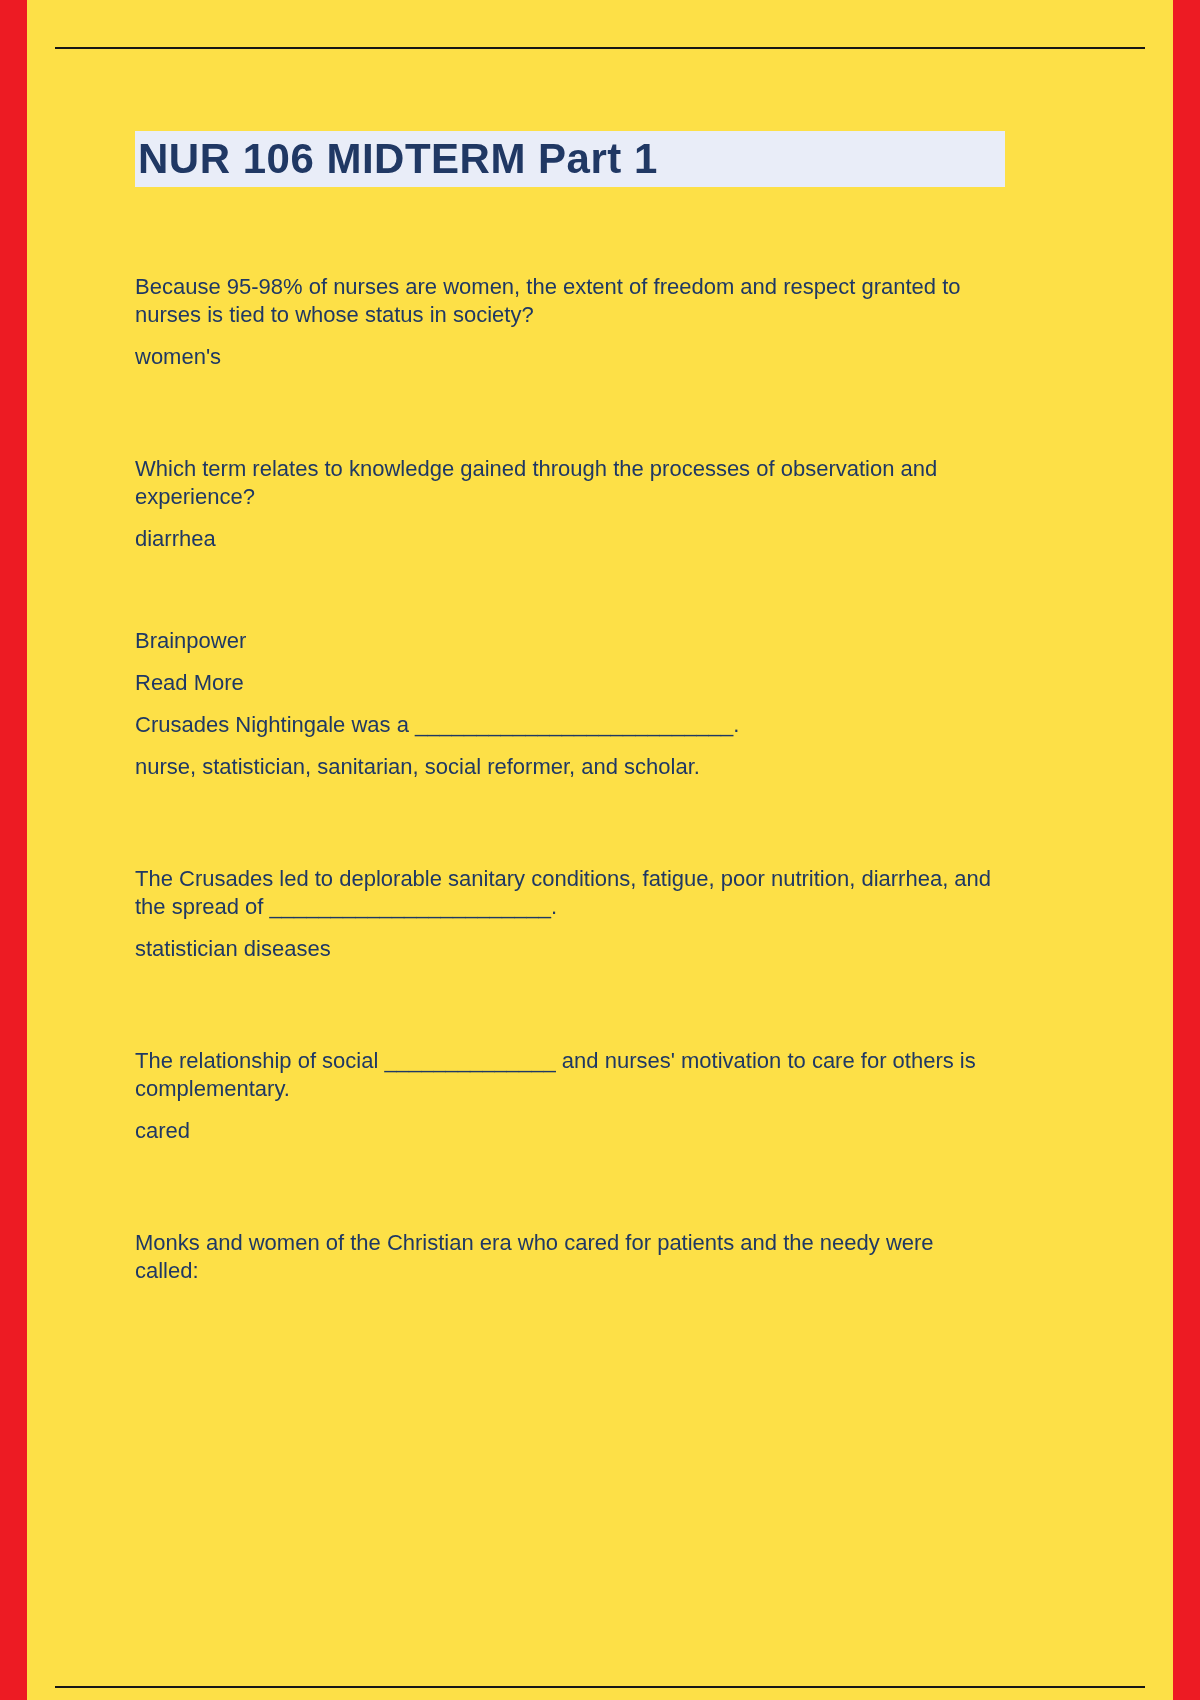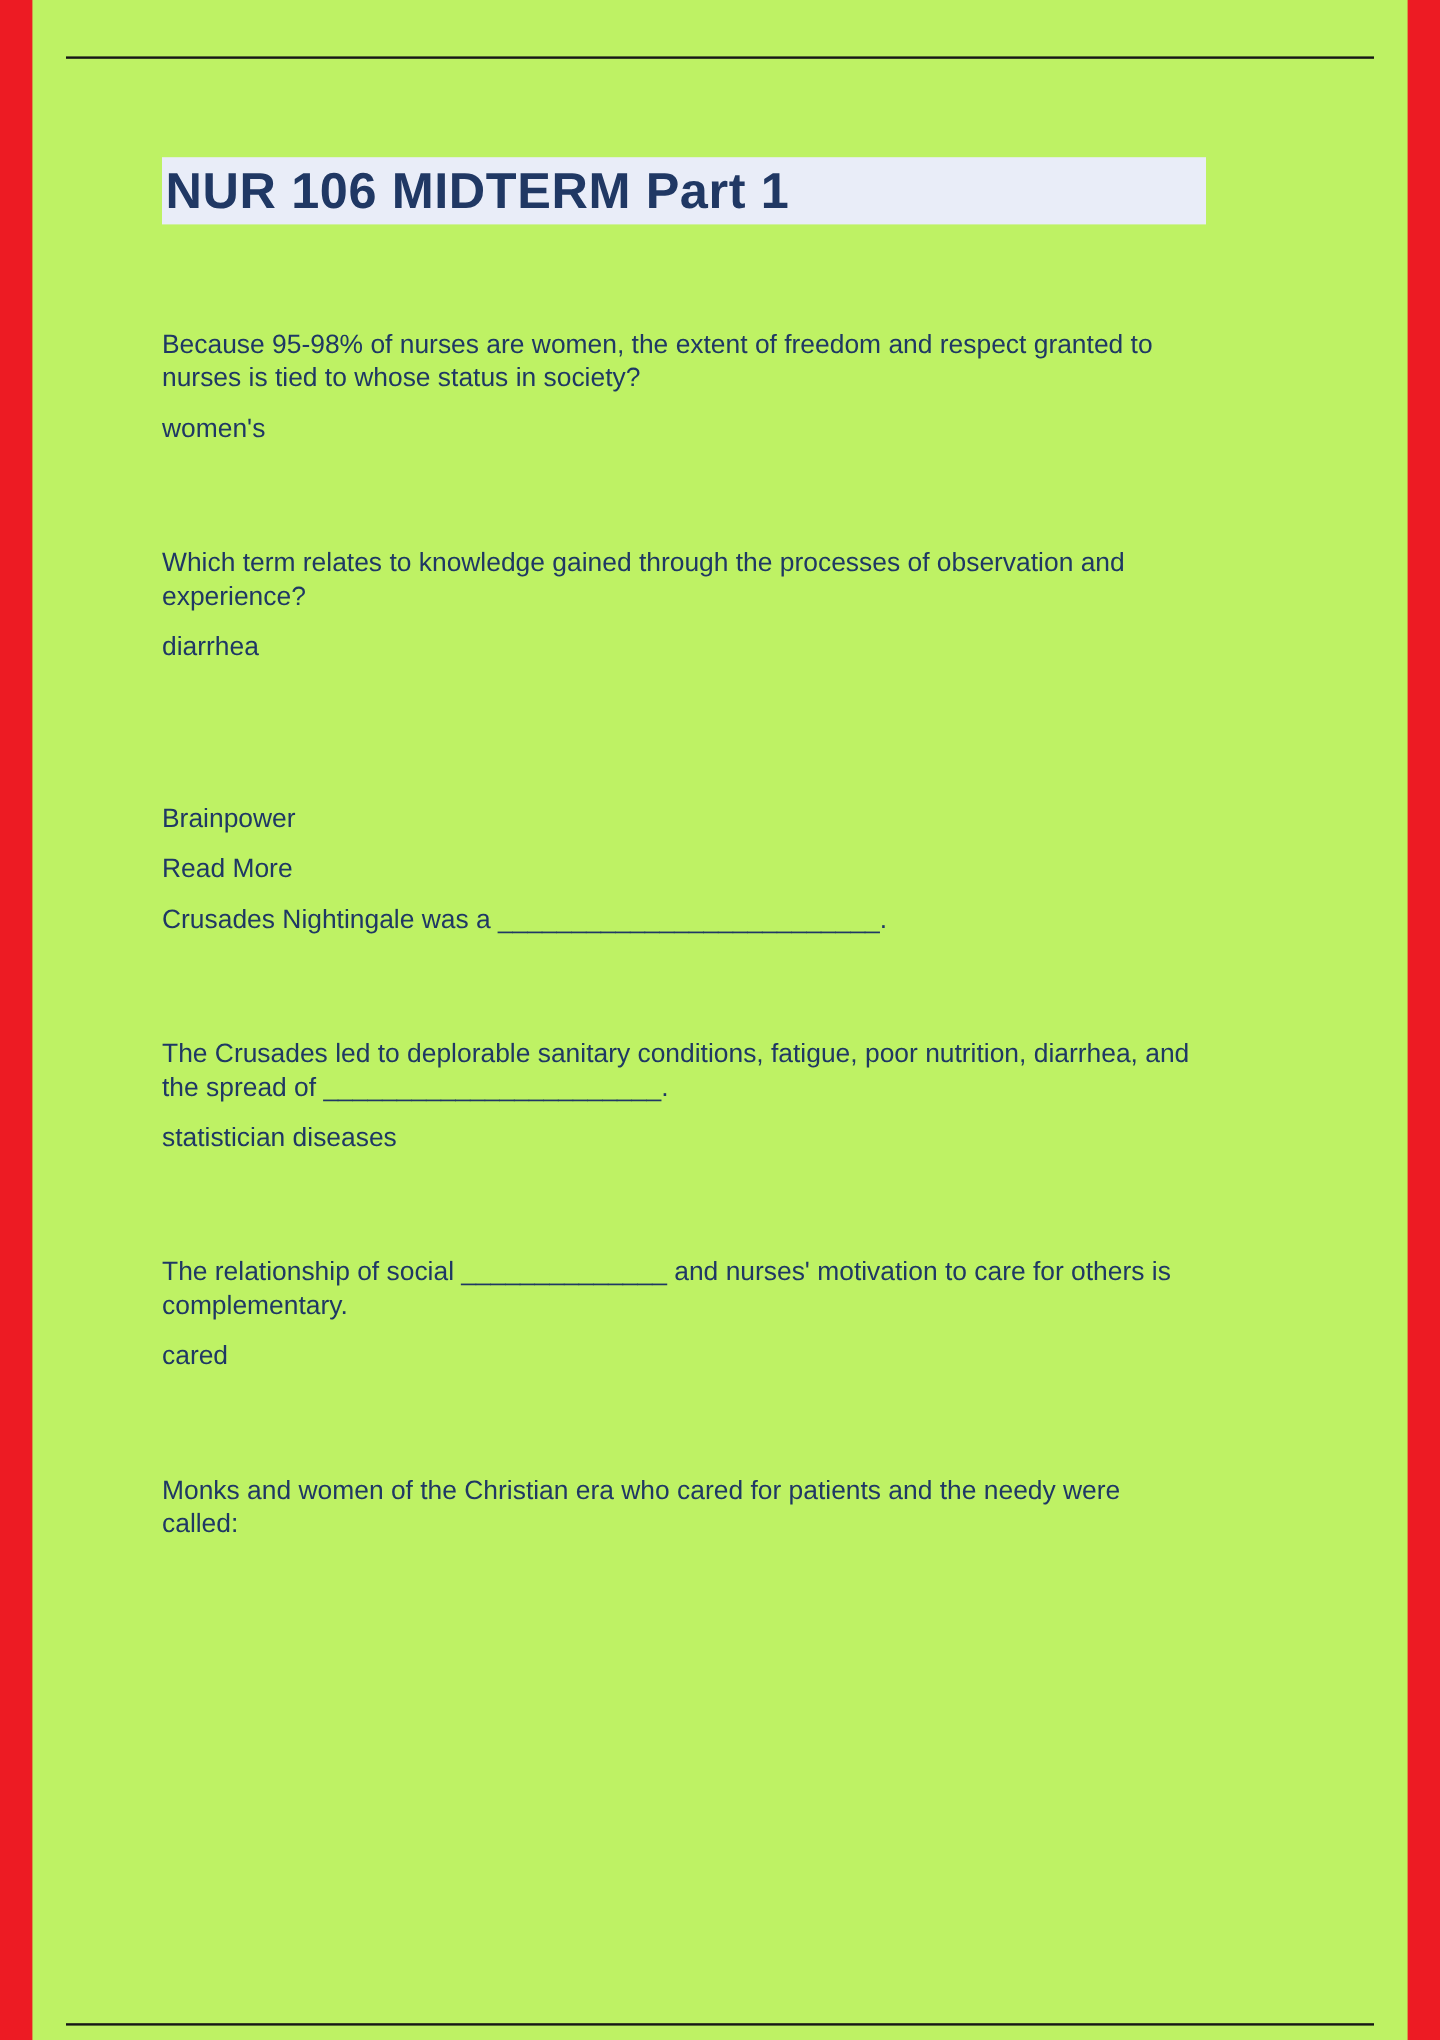--- a/index.html
+++ b/index.html
@@ -7,21 +7,21 @@
   body {
     width: 1200px;
     height: 1700px;
     position: relative;
     font-family: "Liberation Sans", "DejaVu Sans", sans-serif;
     overflow: hidden;
   }
   .page {
     position: absolute;
     inset: 0;
-    background: #bef264;
+    background: #fde047;
   }
   .red-bar {
     position: absolute;
     top: 0;
     bottom: 0;
     width: 27px;
     background: #ed1b23;
   }
   .red-bar.left  { left: 0; }
   .red-bar.right { right: 0; }
@@ -54,21 +54,21 @@
     margin-bottom: 86px;
     letter-spacing: 0.5px;
   }
   .qa p {
     font-size: 22px;
     line-height: 28px;
     margin: 0 0 14px 0;
     max-width: 860px;
   }
   section.qa { margin-bottom: 84px; }
-  section.qa.s2 { margin-bottom: 115px; }
+  section.qa.s2 { margin-bottom: 74px; }
   section.qa.s6 { margin-bottom: 16px; }
 </style>
 </head>
 <body>
 
 <div class="page">
   <div class="red-bar left"></div>
   <div class="red-bar right"></div>
   <div class="rule top"></div>
   <div class="rule bottom"></div>
@@ -83,20 +83,21 @@
 
     <section class="qa s2">
       <p class="q">Which term relates to knowledge gained through the processes of observation and experience?</p>
       <p class="a">diarrhea</p>
     </section>
 
     <section class="qa s3">
       <p class="q">Brainpower</p>
       <p class="q">Read More</p>
       <p class="q">Crusades Nightingale was a __________________________.</p>
+      <p class="a">nurse, statistician, sanitarian, social reformer, and scholar.</p>
     </section>
 
     <section class="qa s4">
       <p class="q">The Crusades led to deplorable sanitary conditions, fatigue, poor nutrition, diarrhea, and the spread of _______________________.</p>
       <p class="a">statistician diseases</p>
     </section>
 
     <section class="qa s5">
       <p class="q">The relationship of social ______________ and nurses' motivation to care for others is complementary.</p>
       <p class="a">cared</p>

